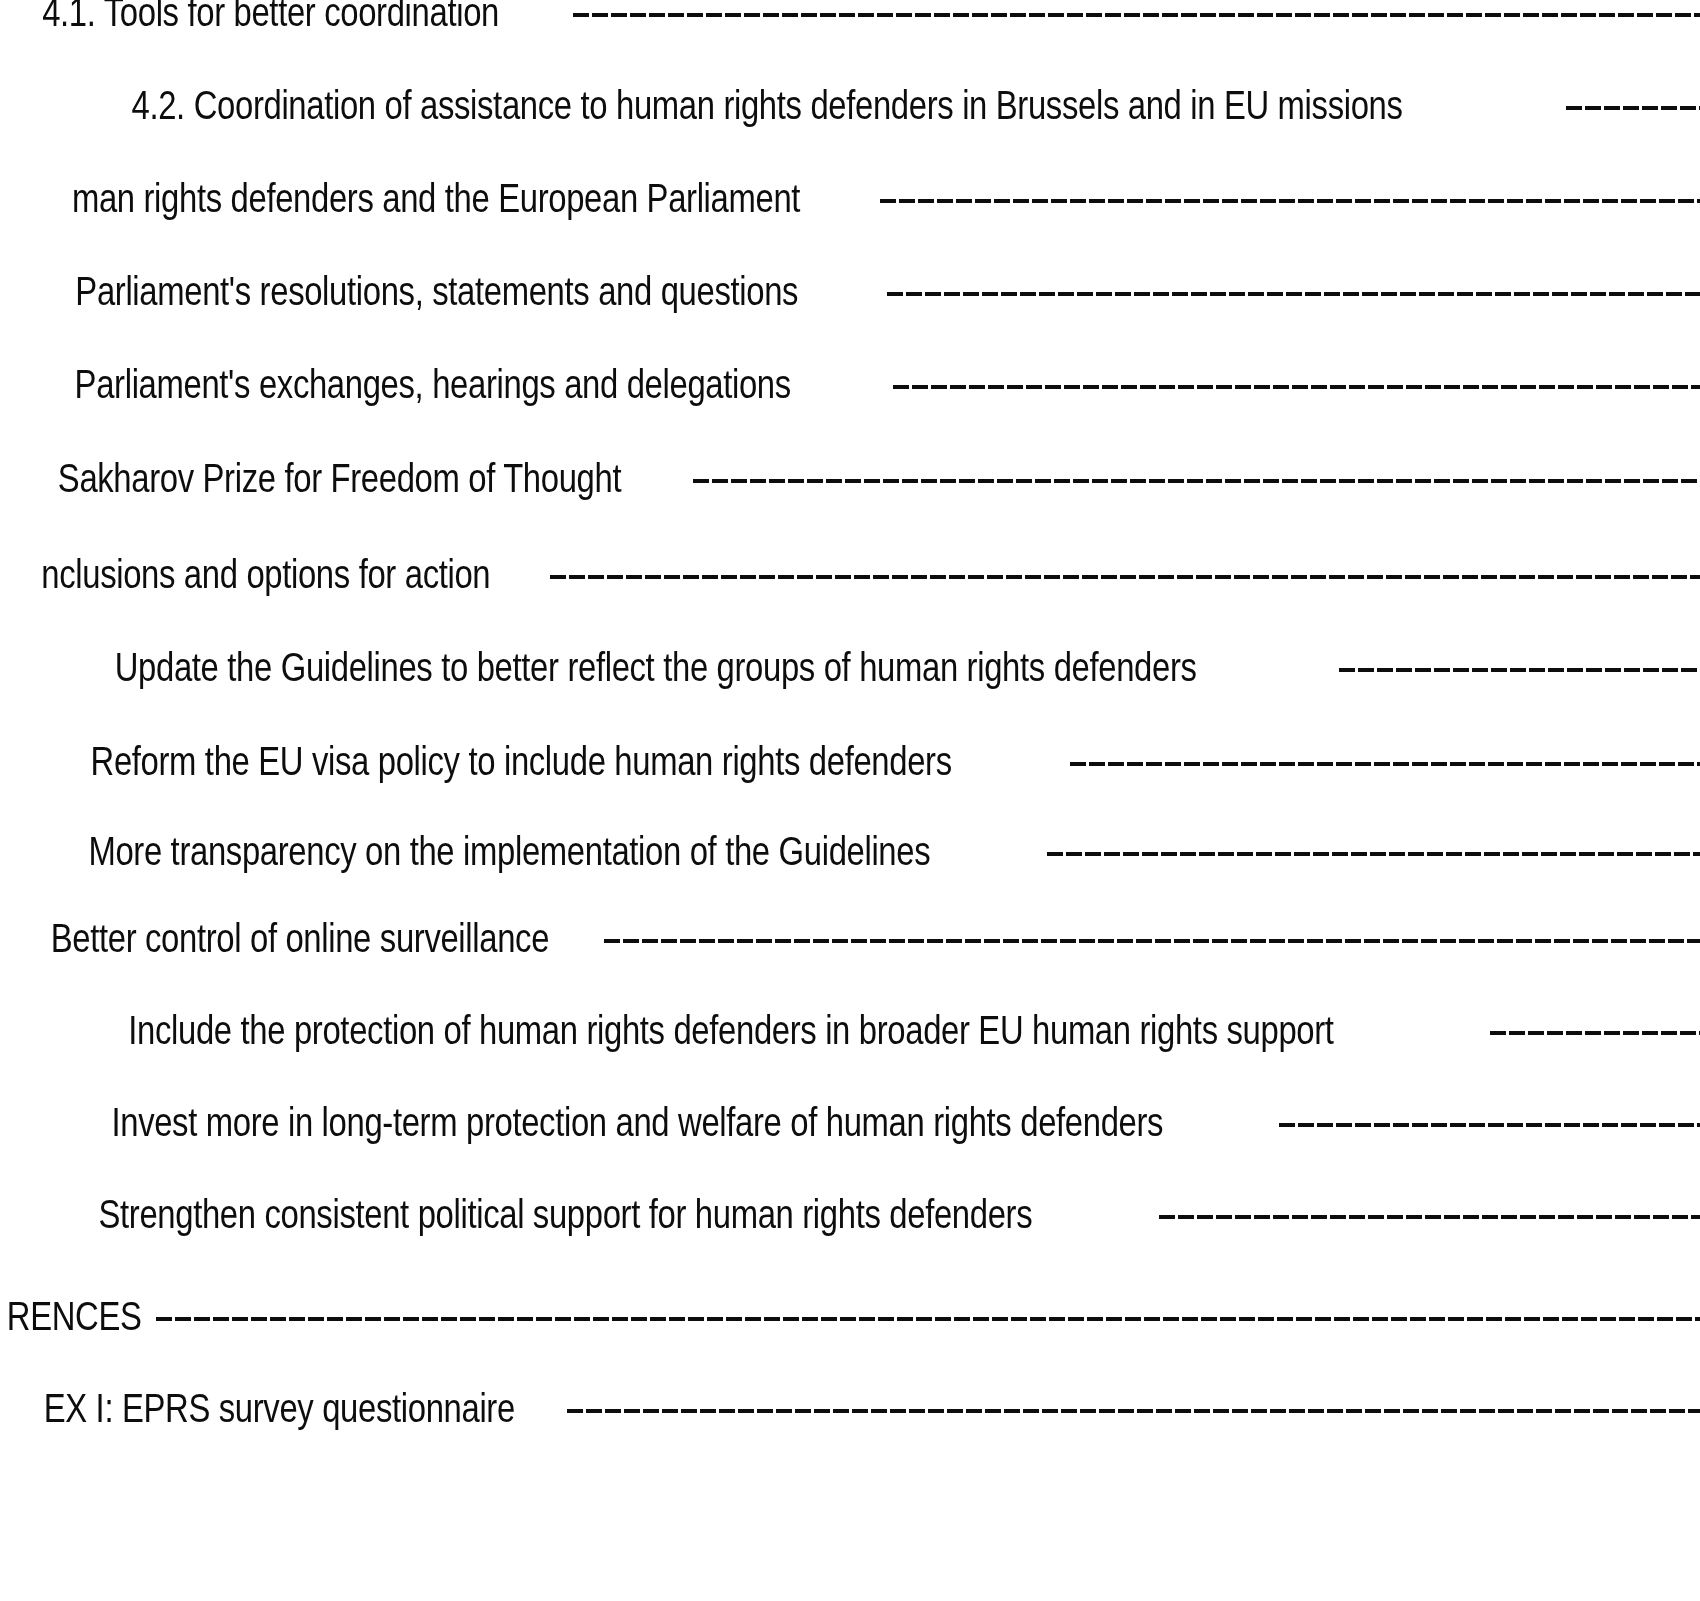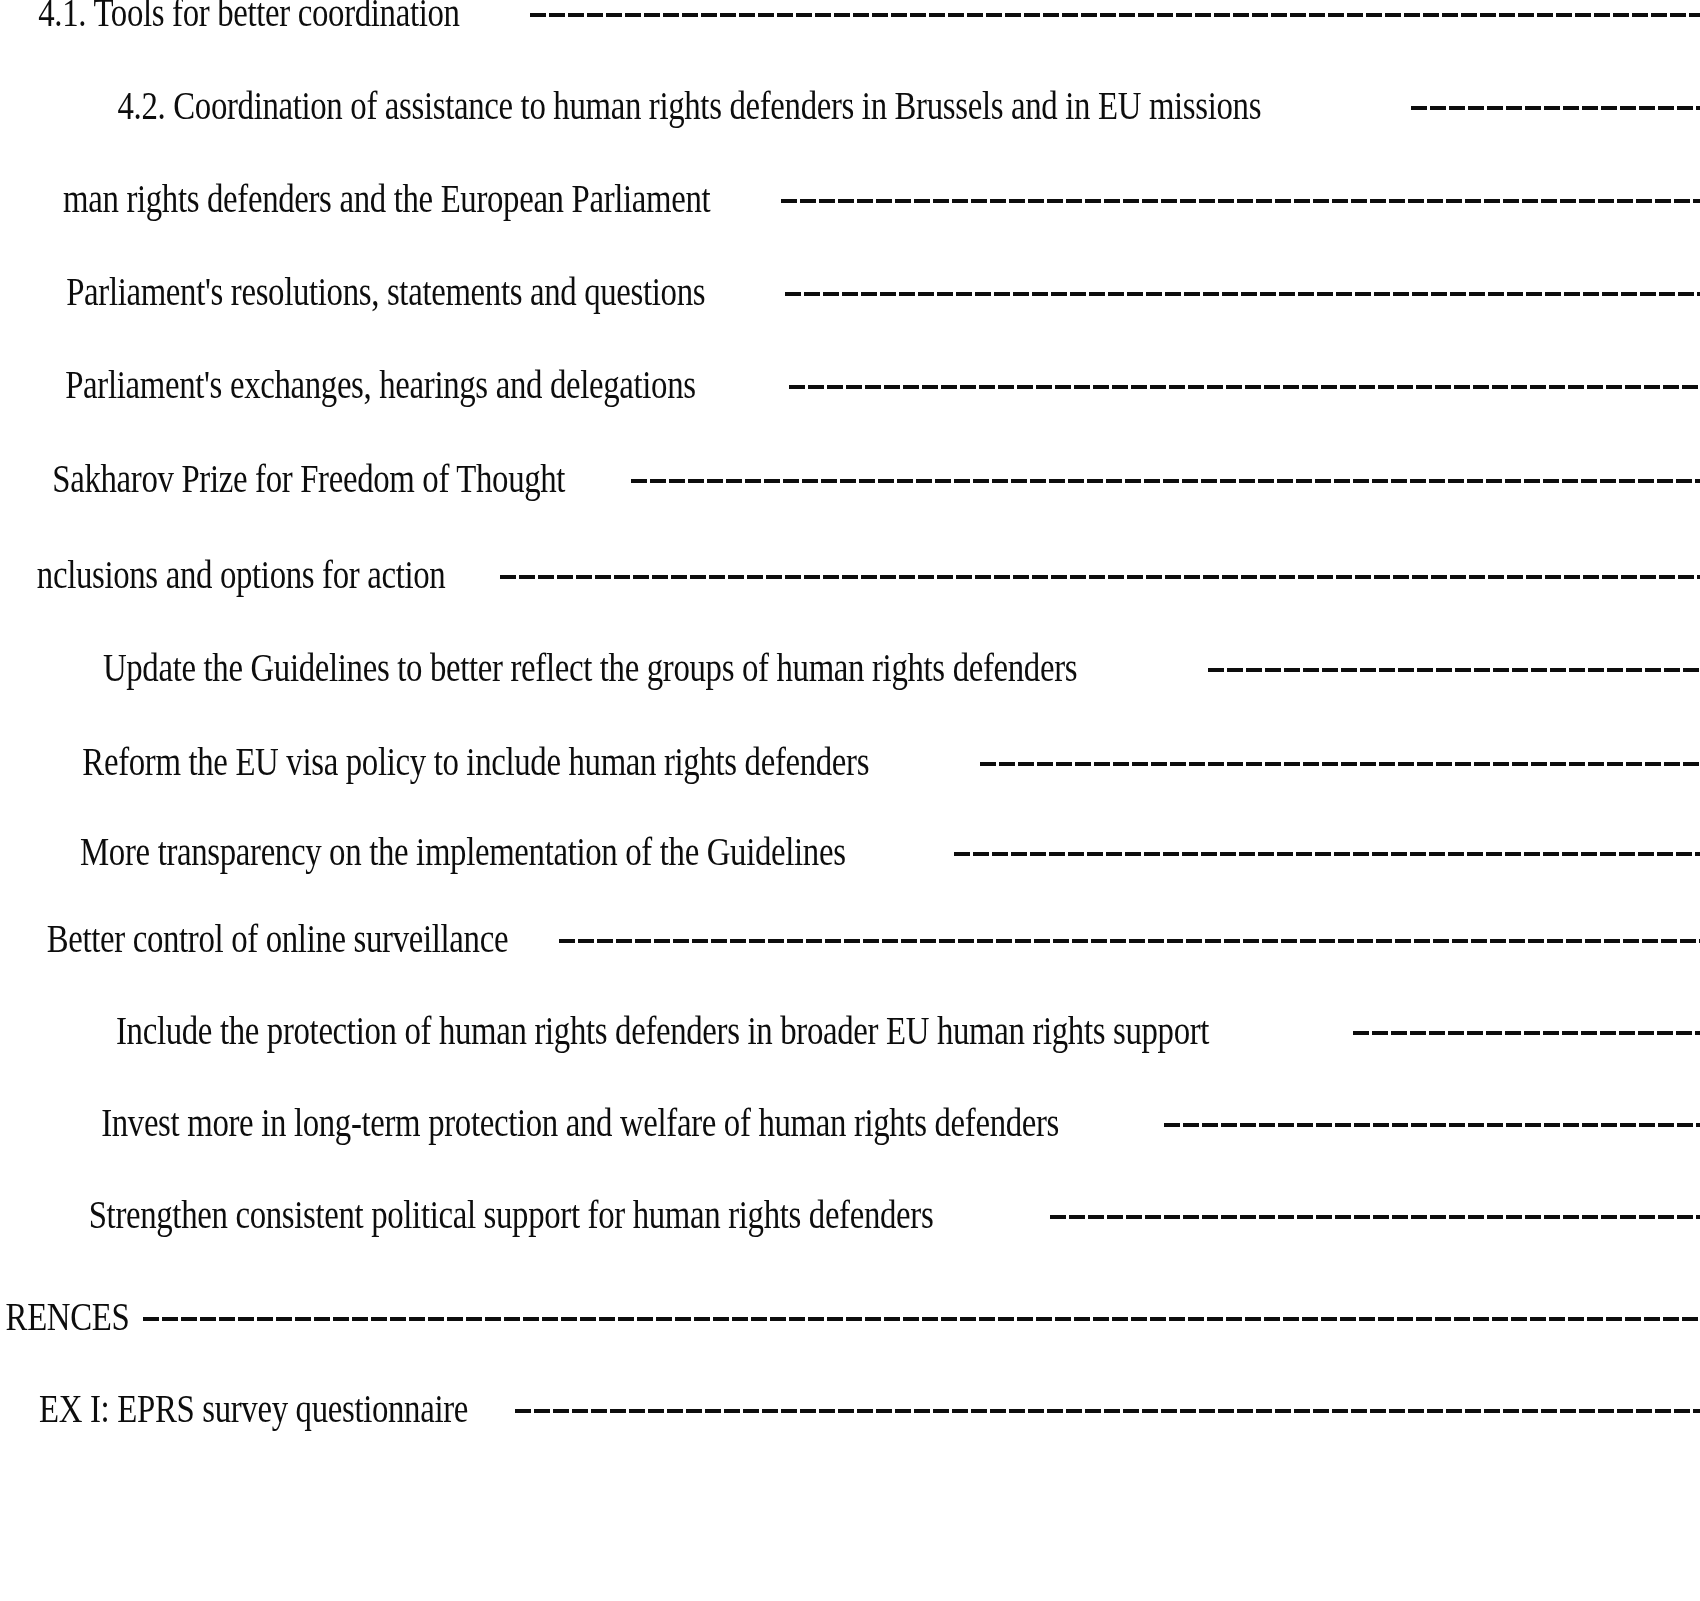--- a/index.html
+++ b/index.html
@@ -14,21 +14,20 @@
     overflow: hidden;
     font-family: "Liberation Sans", "DejaVu Sans", sans-serif;
     color: #0d0d0d;
   }
 
   #toc {
     position: relative;
     width: 1700px;
     height: 1601px;
     background: #ffffff;
-    font-family: Liberation Serif, serif;
   }
 
   
   .toc-row {
     position: absolute;
     display: flex;
     align-items: baseline;
     white-space: nowrap;
     width: 2600px;   
     height: 64px;

